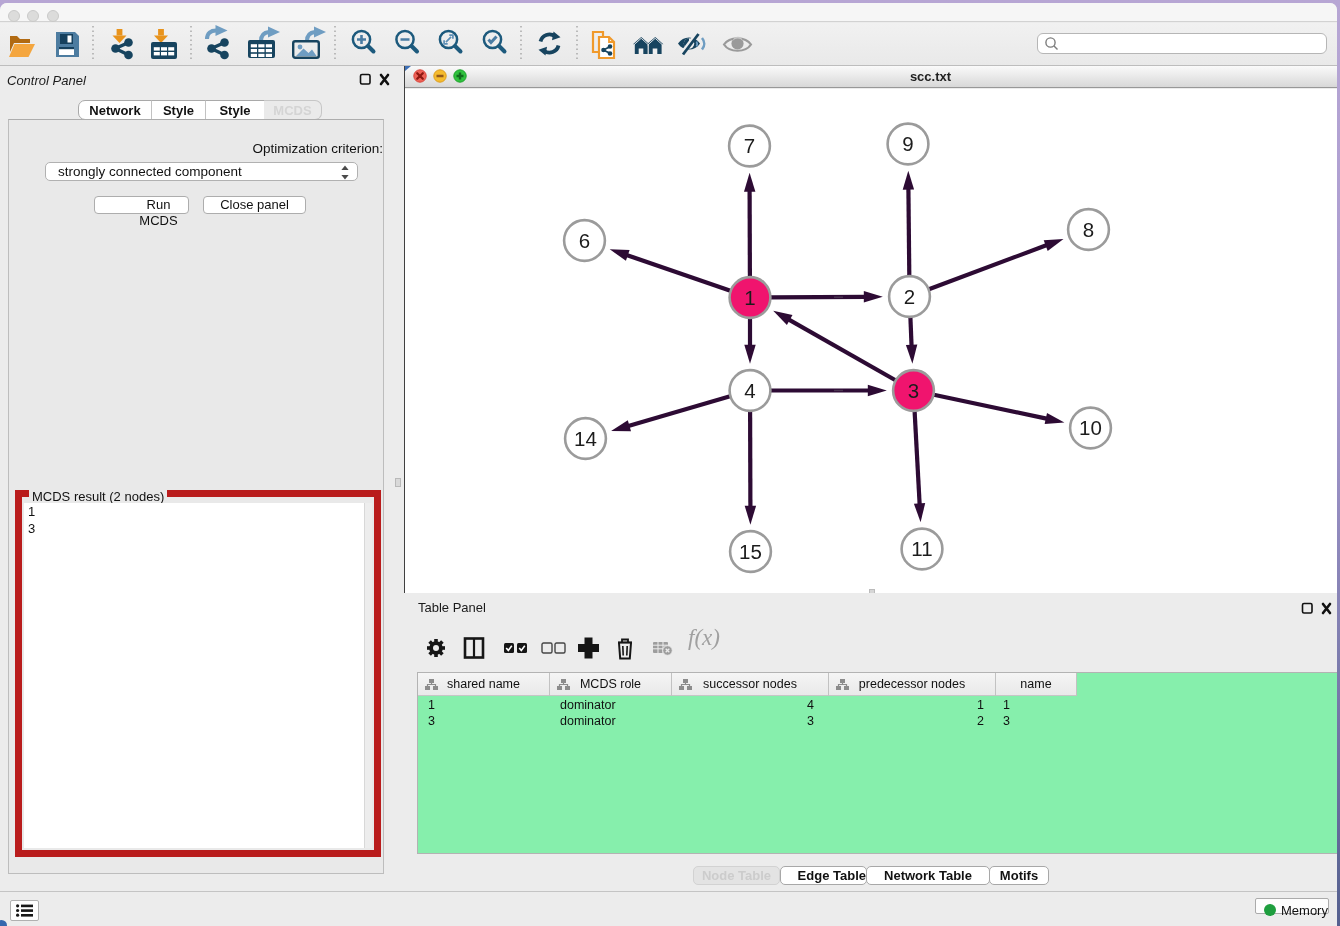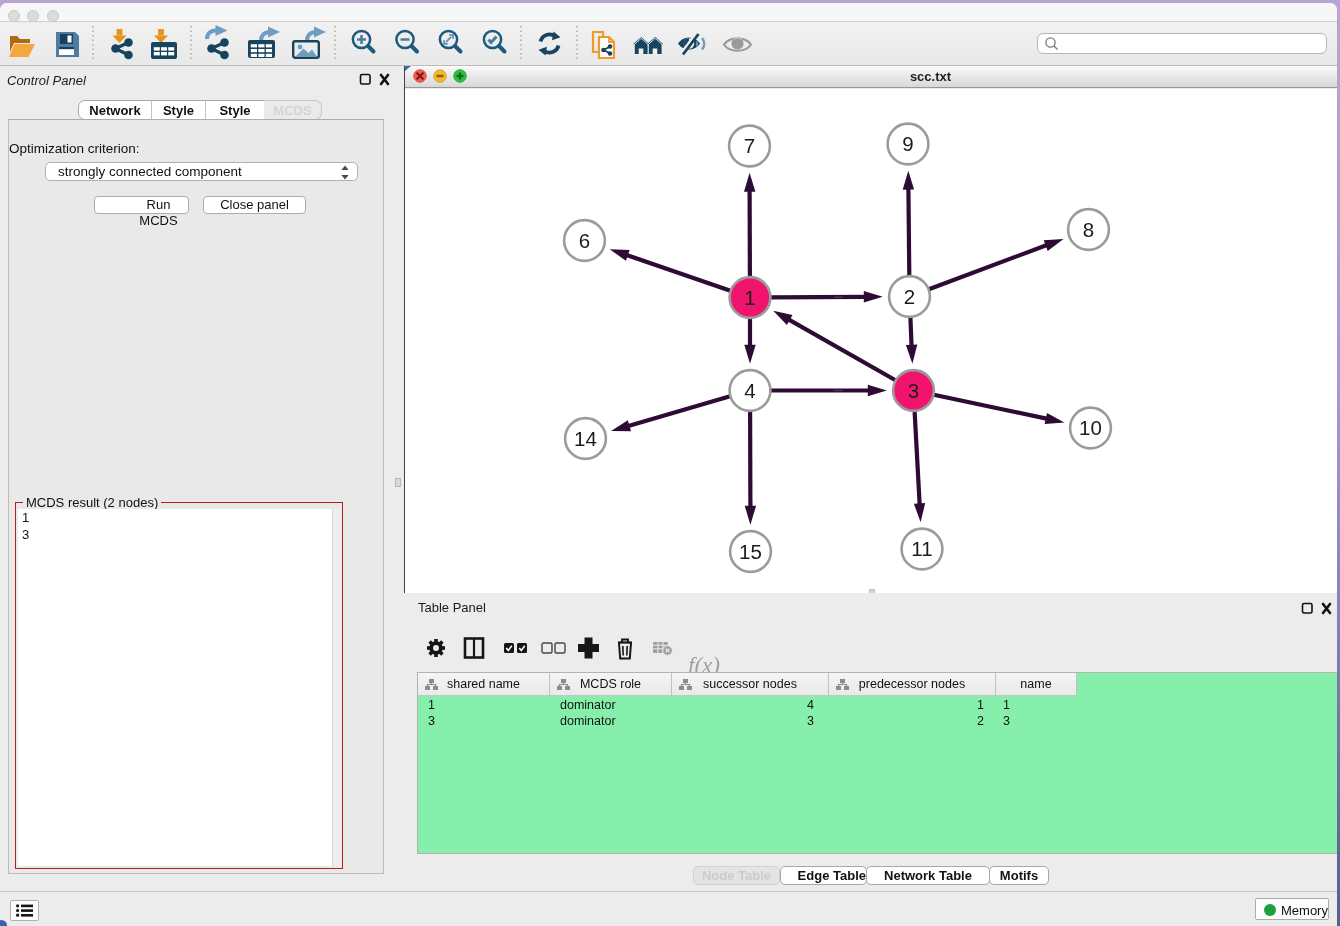--- a/index.html
+++ b/index.html
@@ -216,31 +216,31 @@
       <div class="panel-title" style="position:absolute;left:7px;top:7px;font-style:italic;">Control Panel</div>
       <svg style="position:absolute;left:359px;top:7px;" width="32" height="13" viewBox="0 0 32 13">
         <rect x="1.5" y="1.5" width="9.5" height="9.5" rx="1.5" fill="none" stroke="#111" stroke-width="1.6"></rect>
         <path d="M22 2 L29 11 M29 2 L22 11" stroke="#111" stroke-width="2.6" stroke-linecap="round"></path>
       </svg>
       <div class="tabseg" style="left:78px;width:74px;border-radius:7px 0 0 7px;">Network</div>
       <div class="tabseg" style="left:151px;width:55px;border-left:1px solid #c2c2c2;">Style</div>
       <div class="tabseg" style="left:205px;width:60px;border-left:1px solid #c2c2c2;">Style</div>
       <div class="tabseg" style="left:264px;width:58px;border-radius:0 7px 7px 0;border-color:#c6c6c6;background:#eaeaea;color:#d4d4d4;border-left:none;">MCDS</div>
       <div id="cp-body">
-        <div style="position:absolute;left:0;top:21px;width:100%;text-align:left;font-size:13.5px;color:#111;">Optimization criterion:</div>
+        <div style="position:absolute;left:0;top:21px;width:100%;text-align:right;font-size:13.5px;color:#111;">Optimization criterion:</div>
         <div style="position:absolute;left:36px;top:42px;width:313px;height:19px;background:#fff;border:1px solid #b1b1b1;border-radius:5px;">
           <span style="position:absolute;left:12px;top:1px;font-size:13.5px;color:#111;">strongly connected component</span>
           <svg style="position:absolute;right:7px;top:2px;" width="10" height="15" viewBox="0 0 10 15" fill="#4a4a4a">
             <path d="M5 0.5 L8.6 5 L1.4 5 Z"></path>
             <path d="M5 14.5 L8.6 10 L1.4 10 Z"></path>
           </svg>
         </div>
         <div class="btn" style="left:85px;top:76px;width:95px;height:18px;line-height:16px;padding-left:34px;">Run MCDS</div>
         <div class="btn" style="left:194px;top:76px;width:103px;height:18px;line-height:16px;">Close panel</div>
-        <div style="position:absolute;left:6px;top:382px;width:328px;height:367px;border:1px solid #b91c1c;">
+        <div style="position:absolute;left:6px;top:370px;width:366px;height:367px;border:7px solid #b91c1c;">
           <span style="position:absolute;left:7px;top:-8px;background:#e9e9e9;padding:0 3px;font-size:13px;color:#111;">MCDS result (2 nodes)</span>
           <div style="position:absolute;left:2px;top:6px;right:10px;bottom:2px;background:#fff;font-size:13px;color:#111;line-height:16.5px;padding:1px 0 0 4px;">1<br>3</div>
           <div style="position:absolute;right:2px;top:6px;width:8px;bottom:2px;background:#ededed;border-left:1px solid #d8d8d8;"></div>
           <div style="position:absolute;left:2px;top:6px;right:2px;bottom:2px;border:0;"></div>
         </div>
       </div>
     </div>
     <div id="netframe">
       <div id="nettitle">
 
@@ -372,21 +372,21 @@
           <g stroke="#ececec" stroke-width="1">
             <line x1="0" y1="3.2" x2="15" y2="3.2"></line>
               <line x1="0" y1="6.8" x2="15" y2="6.8"></line>
             <line x1="5" y1="0" x2="5" y2="11"></line>
               <line x1="10" y1="0" x2="10" y2="11"></line>
           </g>
           <circle cx="14.5" cy="8.5" r="4.8" fill="#9d9d9d" stroke="#ececec" stroke-width="1"></circle>
           <path d="M12.7 6.7 L16.3 10.3 M16.3 6.7 L12.7 10.3" stroke="#ececec" stroke-width="1.3"></path>
         </g>
       </svg>
-      <div style="position:absolute;left:284px;top:60px;width:40px;height:26px;font-family:'Liberation Serif',serif;font-style:italic;font-size:23px;color:#a0a0a0;">f(x)</div>
+      <div style="position:absolute;left:284px;top:32px;width:40px;height:26px;font-family:'Liberation Serif',serif;font-style:italic;font-size:23px;color:#a0a0a0;">f(x)</div>
       <div style="position:absolute;left:13px;top:79px;width:1009px;height:182px;background:#86efac;border:1px solid #b3b3b3;">
         <div style="position:absolute;left:0;top:0;width:659px;height:23px;background:linear-gradient(180deg,#f5f5f5,#e9e9e9);border-bottom:1px solid #c6c6c6;"></div>
         <div class="hcell" style="left:0;width:132px;">shared name</div>
         <div class="hcell" style="left:132px;width:122px;">MCDS role</div>
         <div class="hcell" style="left:254px;width:157px;">successor nodes</div>
         <div class="hcell" style="left:411px;width:167px;">predecessor nodes</div>
         <div class="hcell hlast" style="left:578px;width:81px;">name</div>
         <svg class="sorti" style="left:6px;">
             <use href="#orgchart"></use>
           </svg>
@@ -437,19 +437,19 @@
         <g fill="#161616">
           <circle cx="1.6" cy="1.8" r="1.6"></circle>
             <circle cx="1.6" cy="6.5" r="1.6"></circle>
             <circle cx="1.6" cy="11.2" r="1.6"></circle>
           <rect x="5" y="0.6" width="12" height="2.6"></rect>
             <rect x="5" y="5.3" width="12" height="2.6"></rect>
             <rect x="5" y="10" width="12" height="2.6"></rect>
         </g>
       </svg>
     </div>
-    <div style="position:absolute;left:1255px;top:6px;width:74px;height:22px;background:#fdfdfd;border:1px solid #ababab;border-radius:2px;padding-left:14px;">
+    <div style="position:absolute;left:1255px;top:6px;width:74px;height:16px;background:#fdfdfd;border:1px solid #ababab;border-radius:2px;padding-left:14px;">
       <div style="position:absolute;left:8px;top:5px;width:12px;height:12px;border-radius:50%;background:#1e9e3e;"></div>
       <span style="position:absolute;left:25px;top:4px;font-size:13px;color:#111;">Memory</span>
     </div>
     <div style="position:absolute;left:-4px;top:28px;width:11px;height:11px;border-radius:50%;background:#3566ad;"></div>
   </div>
 </div>
 
 </body></html>

